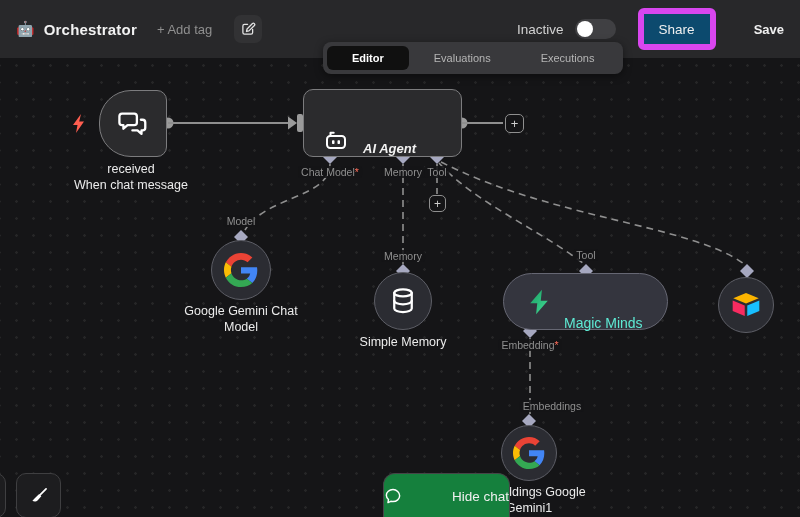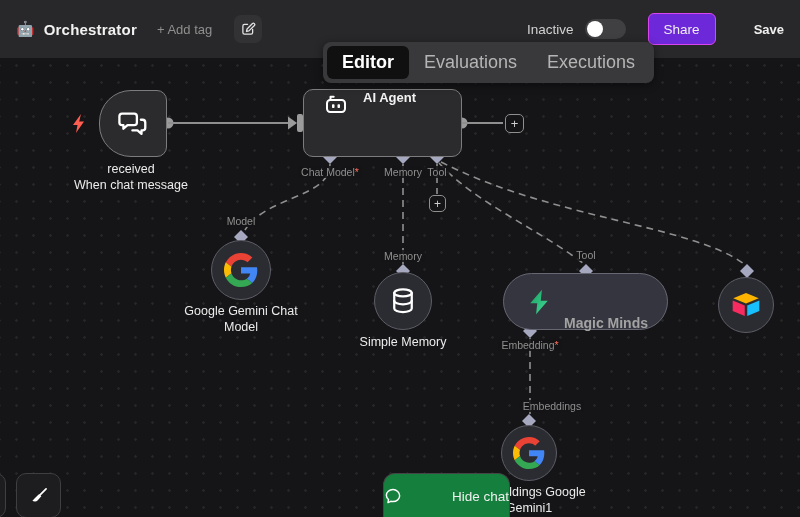--- a/index.html
+++ b/index.html
@@ -12,42 +12,42 @@
     display:flex;align-items:center;padding:0 16px;box-sizing:border-box;z-index:40;}
   .header *{flex-shrink:0;}
   .title-emoji{font-size:15px;margin-right:9px;}
   .wf-title{color:#f2f2f2;font-size:15px;font-weight:600;letter-spacing:.2px;}
   .add-tag{color:#8f8f8f;font-size:13px;margin-left:20px;cursor:pointer;}
   .edit-btn{margin-left:22px;width:28px;height:28px;border-radius:7px;background:#323234;
     display:flex;align-items:center;justify-content:center;cursor:pointer;}
   .status-label{margin-left:auto;color:#d2d2d2;font-size:13.5px;}
   .toggle{margin-left:11px;width:41px;height:20px;border-radius:10px;background:#404043;position:relative;cursor:pointer;}
   .toggle .knob{position:absolute;left:2px;top:2px;width:16px;height:16px;border-radius:50%;background:#fff;}
-  .share-btn{margin-left:22px;height:30px;padding:0 15px;border:1px solid #d946ef;border-radius:6px;
-    background:#6d28d9;color:#f0f0f0;font-size:13.5px;font-weight:500;display:flex;align-items:center;cursor:pointer;}
+  .share-btn{margin-left:22px;height:30px;padding:0 15px;border:6px solid #d946ef;border-radius:6px;
+    background:#0c4a6e;color:#f0f0f0;font-size:13.5px;font-weight:500;display:flex;align-items:center;cursor:pointer;}
   .save-btn{margin-left:38px;color:#f0f0f0;font-size:13px;font-weight:600;white-space:nowrap;cursor:pointer;}
   
   .tabs{position:absolute;left:323px;top:42px;z-index:50;display:flex;align-items:center;
     background:#39393c;border-radius:8px;padding:4px;box-shadow:0 2px 8px rgba(0,0,0,.45);}
-  .tab{color:#b5b5b5;font-size:18px;padding:6px 15px;border-radius:6px;cursor:pointer;white-space:nowrap;}
+  .tab{color:#b5b5b5;font-size:11px;padding:6px 25px;border-radius:6px;cursor:pointer;white-space:nowrap;}
   .tab.active{background:#101010;color:#fff;font-weight:600;}
   
   .connections{position:absolute;inset:0;z-index:5;pointer-events:none;}
   
   .node{position:absolute;box-sizing:border-box;z-index:10;}
   .trigger-node{left:99px;top:90px;width:68px;height:67px;background:#2b2b2d;border:1.6px solid #7c7c7e;
     border-radius:32px 10px 10px 32px;display:flex;align-items:center;justify-content:center;cursor:pointer;}
   .agent-node{left:303px;top:89px;width:159px;height:68px;background:#2b2b2d;border:1.6px solid #7c7c7e;
-    border-radius:10px;display:flex;align-items:flex-start;padding-left:17px;cursor:pointer;}
+    border-radius:10px;display:flex;align-items:flex-end;padding-left:17px;cursor:pointer;font-style:italic;}
   .agent-title{color:#f2f2f2;font-size:13px;font-weight:600;margin-left:12px;}
   .circle-node{background:#2b2c32;border:1.6px solid #5d5e66;border-radius:50%;
     display:flex;align-items:center;justify-content:center;cursor:pointer;}
   .pill-node{left:503px;top:273px;width:165px;height:57px;background:#34353e;border:1.6px solid #666773;
     border-radius:29px;display:flex;align-items:center;padding-left:21px;cursor:pointer;}
-  .pill-title{color:#a3a3a3;font-size:14px;font-weight:700;margin-left:11px;margin-top:42px;}
+  .pill-title{color:#5eead4;font-size:14px;font-weight:400;margin-left:11px;margin-top:42px;}
   .plus-box{position:absolute;z-index:10;border:1.6px solid #8f8f8f;border-radius:5px;background:rgba(21,21,23,.92);
     color:#cfcfcf;display:flex;align-items:center;justify-content:center;cursor:pointer;font-weight:500;}
   
   .node-label{position:absolute;z-index:8;transform:translateX(-50%);text-align:center;color:#ebebeb;
     font-size:12.5px;line-height:16px;white-space:nowrap;}
   .port-label{position:absolute;z-index:8;transform:translateX(-50%);color:#8f8f8f;font-size:10.5px;
     white-space:nowrap;background:rgba(21,21,23,.88);padding:0 3px;border-radius:3px;}
   .req{color:#ff6d5a;}
   .sub-note{color:#8d8d8d;font-size:11px;font-weight:400;}
   

